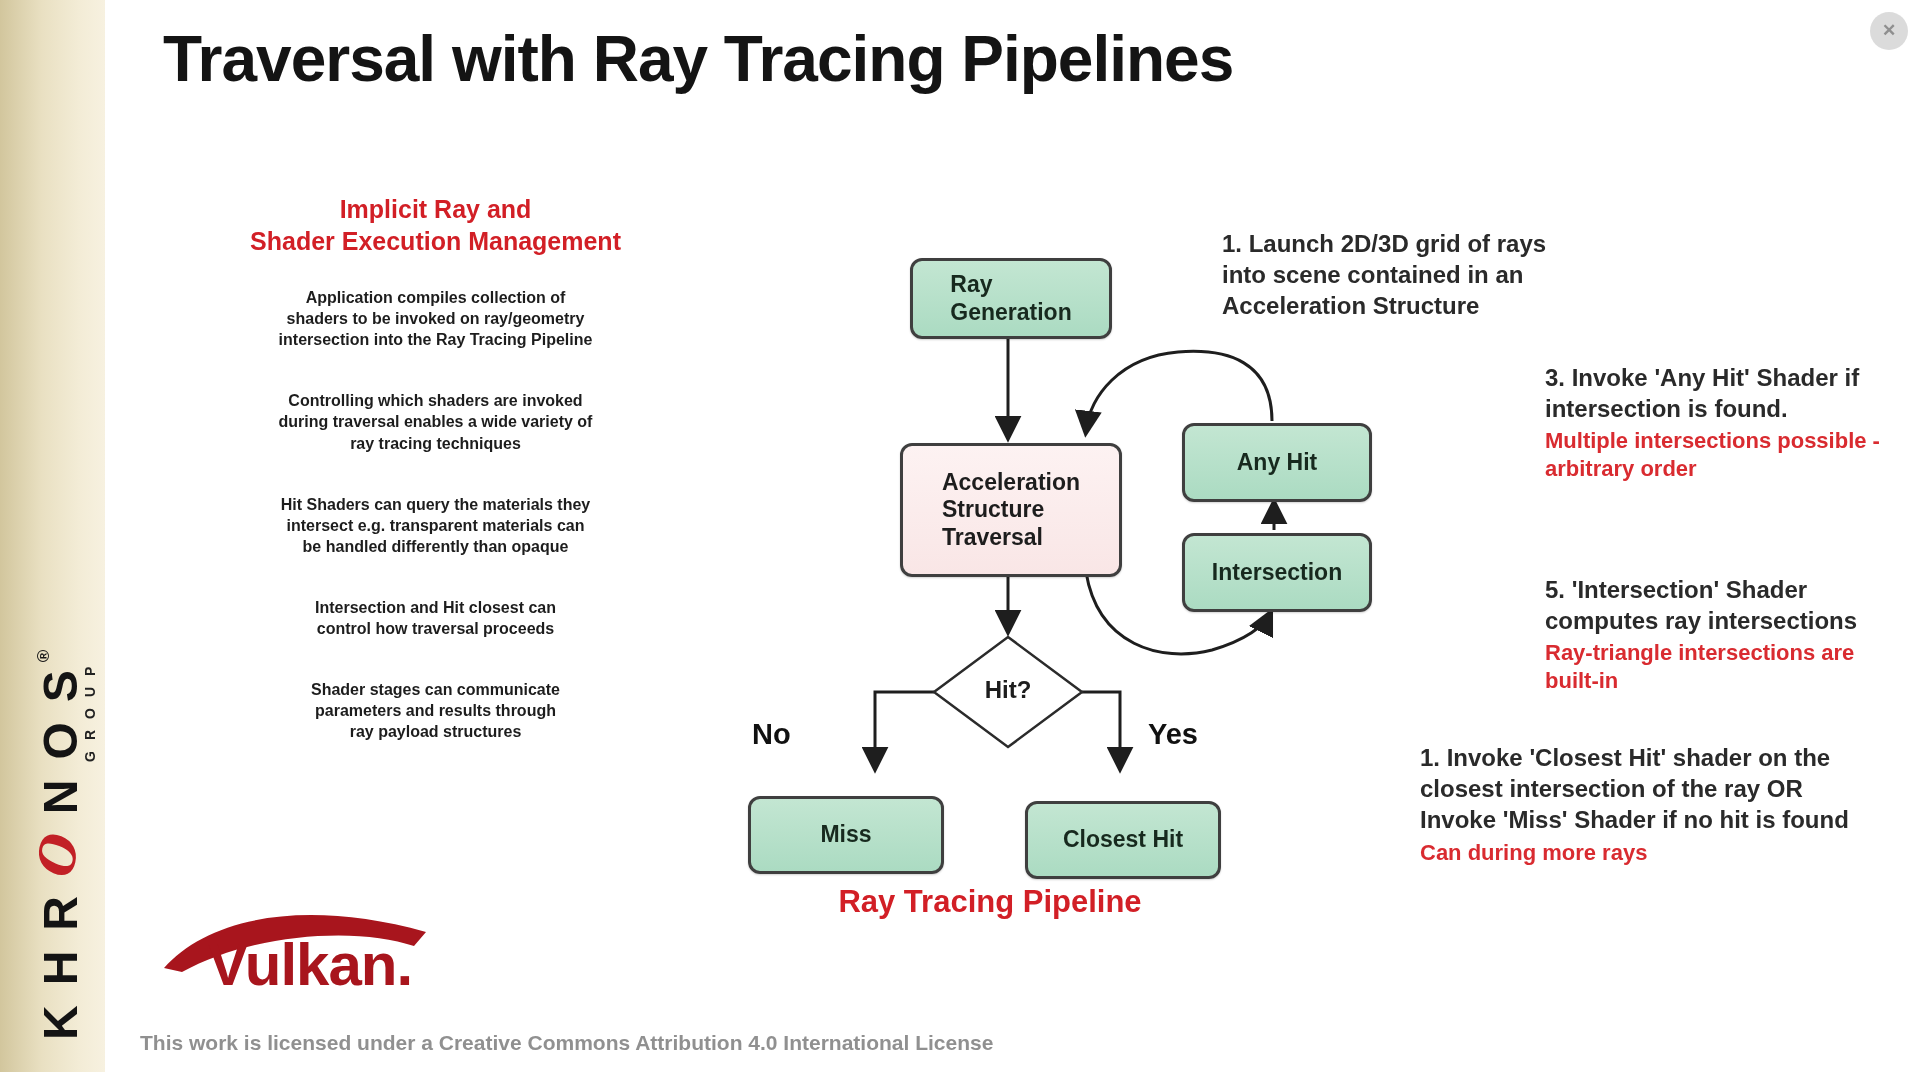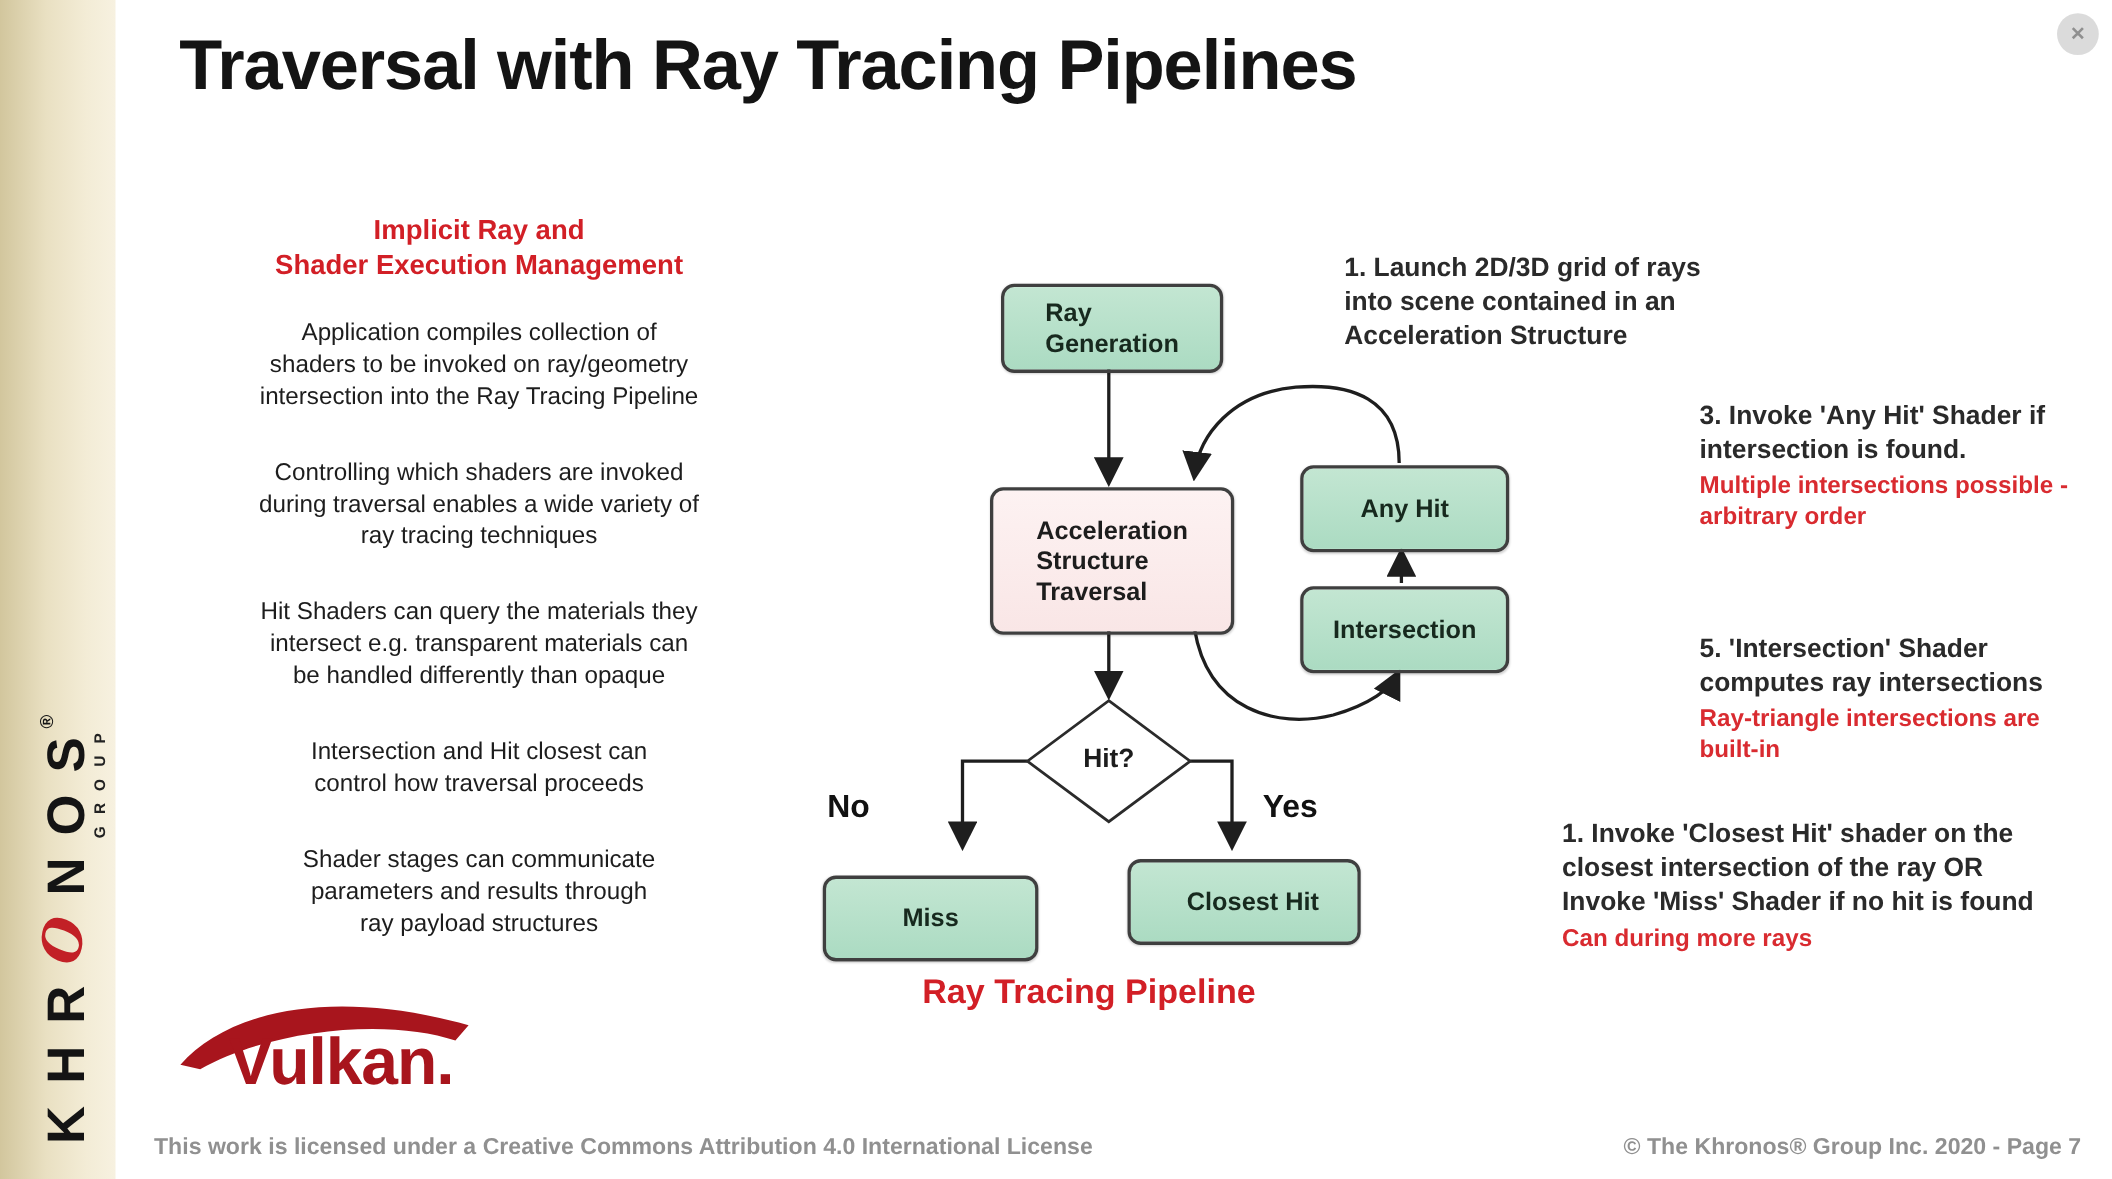--- a/index.html
+++ b/index.html
@@ -46,39 +46,39 @@
     position:absolute;left:163px;top:22px;margin:0;
     font-size:64px;font-weight:bold;letter-spacing:-1px;color:#141414;
   }
 
   
   .left-col{position:absolute;left:128px;top:194px;width:615px;text-align:center;}
   .red-heading{
     margin:0 0 30px 0;font-size:25px;line-height:1.26;font-weight:bold;color:#d21f26;
   }
   .body-par{
-    margin:0 0 40px 0;font-size:22px;line-height:1.32;font-weight:normal;color:#1d1d1d;
+    margin:0 0 40px 0;font-size:16px;line-height:1.32;font-weight:bold;color:#1d1d1d;
   }
 
   
   .connectors{position:absolute;left:0;top:0;pointer-events:none;}
   .node{
     position:absolute;display:flex;align-items:center;justify-content:center;
     text-align:left;font-weight:bold;font-size:23px;line-height:1.18;color:#17291e;
     border:3px solid #3f3f3f;border-radius:12px;
     background:linear-gradient(180deg,#c3e6d2 0%,#abdbc2 100%);
     box-shadow:0 1px 2px rgba(0,0,0,0.18);
   }
   .node-pink{background:linear-gradient(180deg,#fdf2f2 0%,#f9e6e6 100%);color:#1d1d1d;}
   .n-raygen{left:910px;top:258px;width:196px;height:75px;}
   .n-accel{left:900px;top:443px;width:216px;height:128px;}
   .n-anyhit{left:1182px;top:423px;width:184px;height:73px;}
   .n-isect{left:1182px;top:533px;width:184px;height:73px;}
   .n-miss{left:748px;top:775px;width:190px;height:72px;margin-top:21px;}
-  .n-closest{left:1025px;top:781px;width:190px;height:72px;padding-left:16px;}
+  .n-closest{left:1025px;top:801px;width:190px;height:72px;}
   .hit-label{
     position:absolute;left:948px;top:676px;width:120px;text-align:center;
     font-size:24px;font-weight:bold;color:#1d1d1d;
   }
   .branch-label{position:absolute;font-size:29px;font-weight:bold;color:#111;}
   .lbl-no{left:752px;top:718px;}
   .lbl-yes{left:1148px;top:718px;}
   .chart-caption{
     position:absolute;left:810px;top:884px;width:360px;text-align:center;
     font-size:31px;font-weight:bold;color:#d21f26;
@@ -199,15 +199,14 @@
   </div>
 
   <div class="vulkan">
     <svg class="vulkan-swoosh" width="300" height="70" viewBox="0 0 300 70">
       <path d="M6,62 C50,12 145,-8 268,26 L256,40 C198,20 92,28 24,66 Z" fill="#a8151d"></path>
     </svg>
     <span class="vulkan-word">Vulkan.</span>
   </div>
 
   <div class="footer-text footer-left">This work is licensed under a Creative Commons Attribution 4.0 International License</div>
-  <div class="footer-text footer-right">© The Khronos® Group Inc. 2020 - Page 7</div>
 
 </div>
 
 </body></html>

